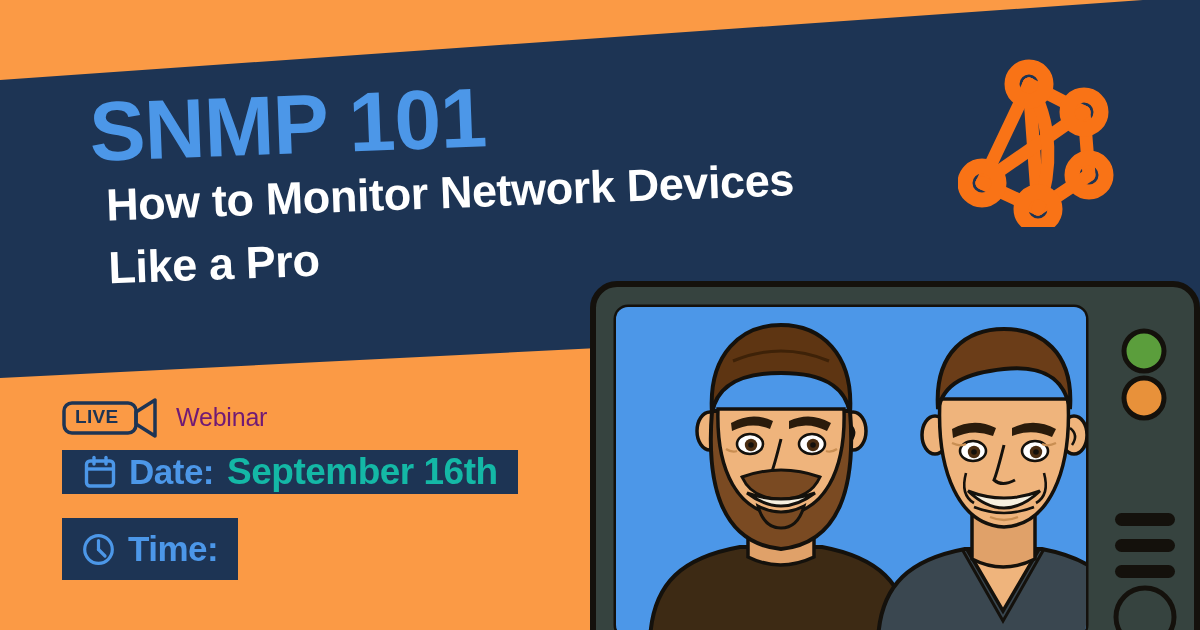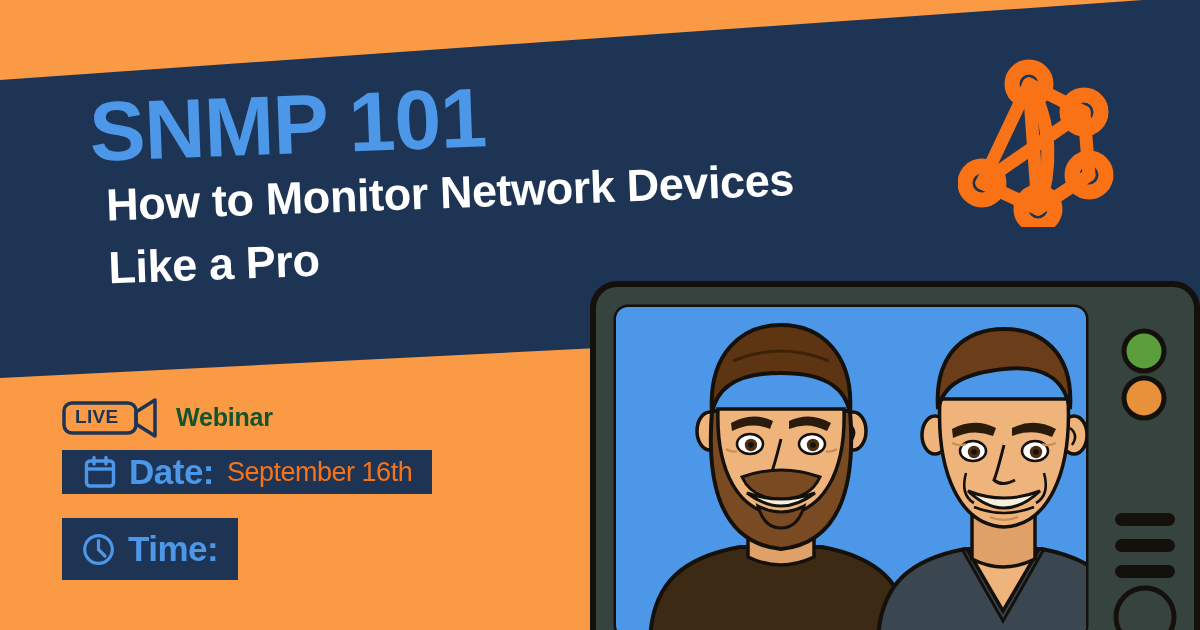--- a/index.html
+++ b/index.html
@@ -24,29 +24,29 @@
         letter-spacing:-0.4px;margin:8px 0 0 14px;}
   .sub2{font-size:45px;font-weight:bold;color:#FFFFFF;line-height:1.12;
         letter-spacing:-0.4px;margin:12px 0 0 14px;}
 
   
   .live-row{position:absolute;left:62px;top:396px;display:flex;align-items:center;gap:14px;}
   .live-badge{position:relative;display:flex;align-items:center;}
   .live-badge svg{display:block;}
   .live-text{position:absolute;left:13px;top:50%;transform:translateY(-50%);
              font-size:19px;font-weight:bold;color:#1D3454;letter-spacing:0.3px;}
-  .webinar-label{font-size:25px;font-weight:bold;color:#14532d;letter-spacing:-0.2px;}
+  .webinar-label{font-size:25px;font-weight:normal;color:#701a75;letter-spacing:-0.2px;}
 
   
   .info-bar{position:absolute;background:#1D3454;display:flex;align-items:center;
             padding:0 20px 0 22px;box-sizing:border-box;gap:13px;}
   #bar-date{left:62px;top:450px;height:44px;}
   #bar-time{left:62px;top:518px;height:62px;padding-left:20px;}
   .bar-key{font-size:35px;font-weight:bold;color:#4C97E8;letter-spacing:-0.5px;}
-  .bar-val{font-size:27px;font-weight:normal;color:#f97316;letter-spacing:-0.5px;}
+  .bar-val{font-size:37px;font-weight:bold;color:#14b8a6;letter-spacing:-0.5px;}
   .bar-icon{display:flex;align-items:center;}
 
   
   .netlogo{position:absolute;left:958px;top:52px;}
 
   
   .tv{position:absolute;left:590px;top:281px;}
 </style>
 </head>
 <body>

